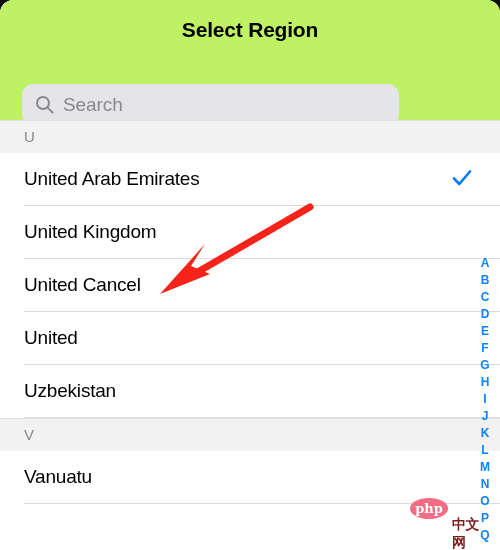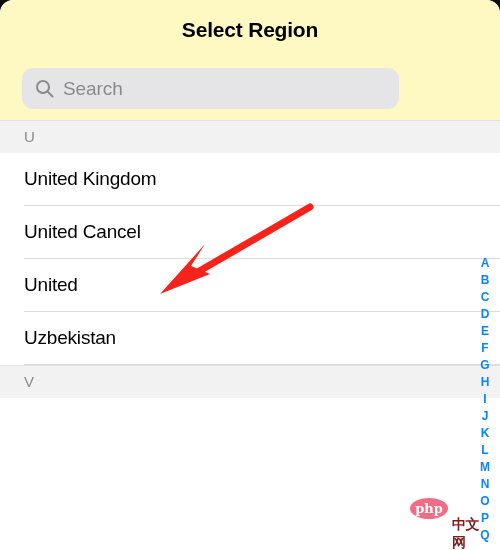--- a/index.html
+++ b/index.html
@@ -27,21 +27,21 @@
     overflow: hidden;
   }
 
   
   .header-area {
     position: absolute;
     left: 0;
     top: 0;
     width: 500px;
     height: 120px;
-    background: #fef9c3;
+    background: #bef264;
     border-top-left-radius: 13px;
     border-top-right-radius: 13px;
   }
   .sheet-title {
     position: absolute;
     left: 0;
     top: 18px;
     width: 500px;
     text-align: center;
     font-size: 21px;
@@ -54,21 +54,21 @@
   .search-row {
     position: absolute;
     left: 0;
     top: 68px;
     width: 500px;
     height: 41px;
   }
   .search-field {
     position: absolute;
     left: 22px;
-    top: 0;
+    top: 16px;
     width: 377px;
     height: 41px;
     background: #e5e5e7;
     border-radius: 11px;
   }
   .search-icon {
     position: absolute;
     left: 13px;
     top: 11px;
     width: 19px;
@@ -243,38 +243,49 @@
       </div>
     </div>
   </div>
 
   <div class="list" id="list-container">
       <div class="section-header">
         <div class="sh-topline"></div>
         <div class="sh-label">U</div>
       </div>
       <div class="row">
+        <div class="row-label">United Arab Emirates</div>
+        <span class="row-check"><svg width="22" height="22" viewBox="0 0 22 22">
+            <polyline points="3,11.5 8.3,17 19,4.5" fill="none" stroke="#007AFF" stroke-width="2.6" stroke-linecap="round" stroke-linejoin="round"></polyline>
+          </svg></span>
+        <div class="row-sep"></div>
+      </div>
+      <div class="row">
         <div class="row-label">United Kingdom</div>
         <div class="row-sep"></div>
       </div>
       <div class="row">
         <div class="row-label">United Cancel</div>
         <div class="row-sep"></div>
       </div>
       <div class="row">
         <div class="row-label">United</div>
         <div class="row-sep"></div>
       </div>
       <div class="row">
         <div class="row-label">Uzbekistan</div>
         <div class="row-sep"></div>
       </div>
       <div class="section-header">
         <div class="sh-topline"></div>
         <div class="sh-label">V</div>
+      </div>
+      <div class="row">
+        <div class="row-label">Vanuatu</div>
+        <div class="row-sep"></div>
       </div>
     </div>
 
   <div class="index-strip" id="index-strip">
       <div class="index-letter">A</div>
       <div class="index-letter">B</div>
       <div class="index-letter">C</div>
       <div class="index-letter">D</div>
       <div class="index-letter">E</div>
       <div class="index-letter">F</div>

